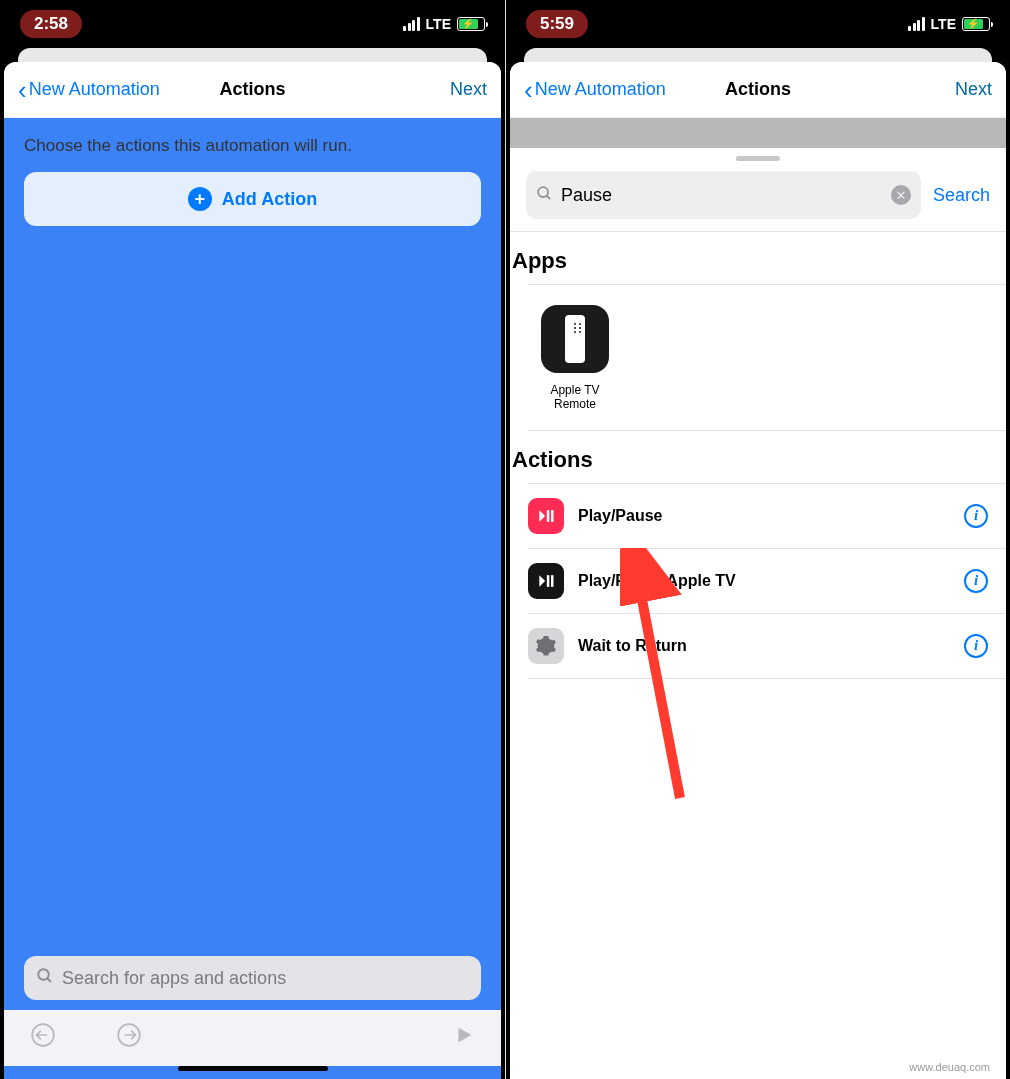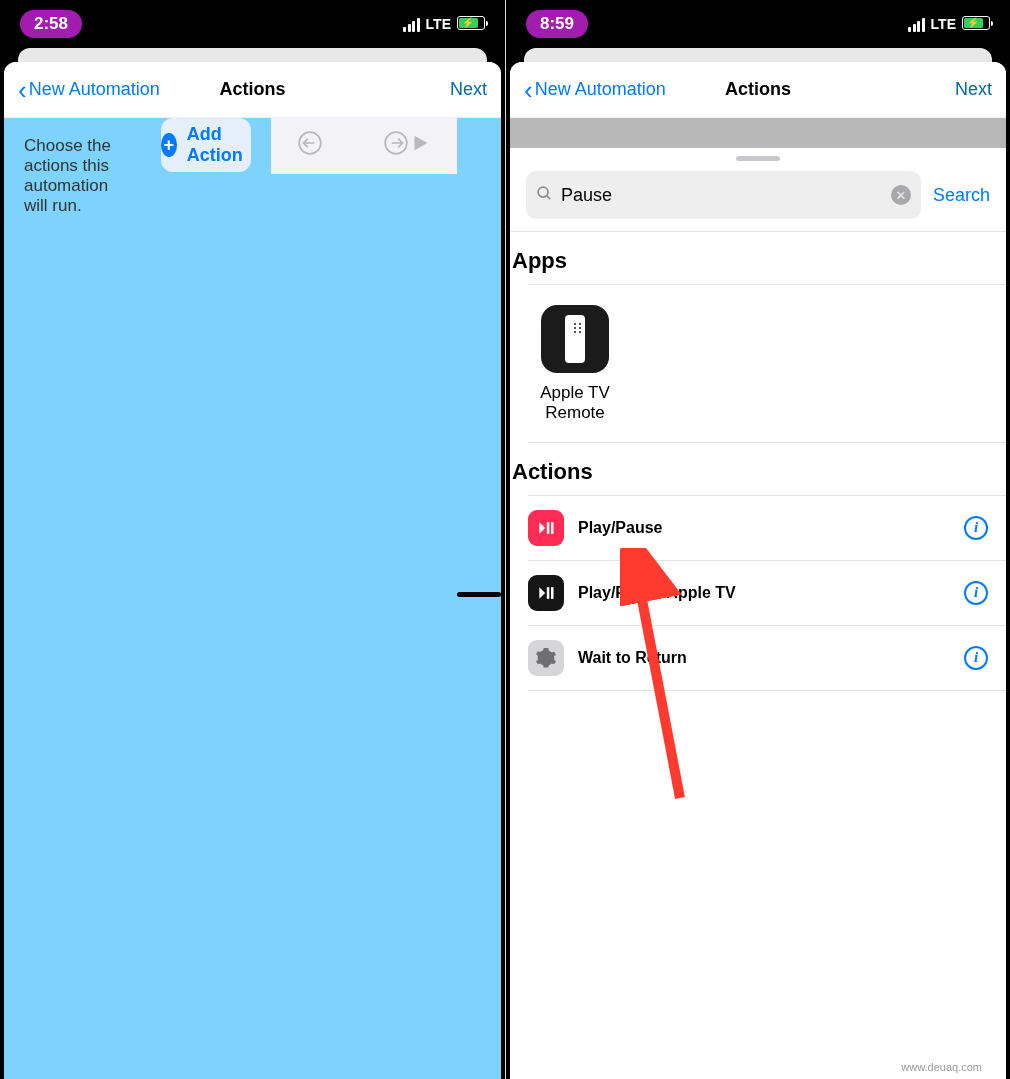--- a/index.html
+++ b/index.html
@@ -22,29 +22,30 @@
   .phone + .phone { border-left: 1px solid #ddd; }
   .status-bar {
     height: 48px;
     display: flex;
     align-items: center;
     justify-content: space-between;
     padding: 0 20px;
     color: #fff;
   }
   .time-pill {
-    background: #a21caf;
+    background: #7f1d1d;
     color: #fff;
     font-weight: 600;
     font-size: 17px;
     padding: 4px 14px;
     border-radius: 16px;
   }
   .status-right {
     display: flex;
+    align-items: center;
     gap: 6px;
     font-size: 14px;
     font-weight: 600;
   }
   .signal { display: flex; align-items: flex-end; gap: 1.5px; }
   .signal span { width: 3px; background: #fff; border-radius: 1px; }
   .signal span:nth-child(1){height:5px}
   .signal span:nth-child(2){height:8px}
   .signal span:nth-child(3){height:11px}
   .signal span:nth-child(4){height:14px}
@@ -68,21 +69,21 @@
   .nav-bar {
     height:56px; display:flex; align-items:center; justify-content:space-between;
     padding: 0 14px; border-bottom:1px solid rgba(0,0,0,0.06); background:#fff;
   }
   .nav-left { display:flex; align-items:center; color:#007aff; gap:2px; }
   .chev { font-size:26px; line-height:1; }
   .nav-back { font-size:18px; }
   .nav-title { font-size:18px; font-weight:600; color:#000; position:absolute; left:50%; transform:translateX(-50%); }
   .nav-wrap { position:relative; }
   .nav-next { color:#0369a1; font-size:18px; }
-  .content { flex:1; background:#7dd3fc; display:flex; flex-direction:row; }
+  .content { flex:1; background:#3b82f6; display:flex; flex-direction:column; }
   .hint {
     padding:18px 20px 16px; color:#333; font-size:17px;
   }
   .add-action-btn {
     margin:0 20px; background:#e5eefb; border-radius:12px; height:54px;
     display:flex; align-items:center; justify-content:center; gap:10px;
     color:#007aff; font-weight:600; font-size:18px;
   }
   .plus-circle {
     width:24px; height:24px; border-radius:50%; background:#007aff;
@@ -143,21 +144,21 @@
     width:68px; height:68px; border-radius:16px; background:#1b1b1b;
     margin:0 auto 10px; display:flex; align-items:center; justify-content:center;
   }
   .remote {
     width:20px; height:48px; background:#fff; border-radius:4px; position:relative;
   }
   .remote::before {
     content:""; position:absolute; top:8px; left:9px; width:2px; height:2px; background:#1b1b1b; border-radius:50%;
     box-shadow: 0 4px 0 #1b1b1b, 0 8px 0 #1b1b1b, 5px 0 0 #1b1b1b, 5px 4px 0 #1b1b1b, 5px 8px 0 #1b1b1b;
   }
-  .app-label { font-size:17px; color:#000; line-height:1.2; }
+  .app-label { font-size:12px; color:#000; line-height:1.2; }
   .action-row {
     display:flex; align-items:center; padding:14px 18px; gap:14px;
   }
   .action-icon {
     width:36px; height:36px; border-radius:9px; display:flex; align-items:center; justify-content:center;
     flex-shrink:0; color:#fff; font-size:15px;
   }
   .icon-pink { background:#ff2d55; }
   .icon-black { background:#151515; }
   .icon-gray {
@@ -167,21 +168,21 @@
   .action-label { flex:1; font-size:16px; font-weight:600; color:#000; }
   .info-btn {
     width:24px; height:24px; border:2px solid #007aff; border-radius:50%;
     display:flex; align-items:center; justify-content:center; color:#007aff;
     font-family: Georgia, serif; font-weight:700; font-size:15px; font-style:italic;
   }
   .arrow-annotation {
     position:absolute; pointer-events:none;
   }
   .watermark {
-    position:absolute; bottom:6px; right:28px; font-size:11px; color:#9a9a9a;margin-top:26px;
+    position:absolute; bottom:6px; right:20px; font-size:11px; color:#9a9a9a;margin-top:26px;
   }
   .content-right { flex:1; background:#fff; display:flex; flex-direction:column; overflow:hidden; }
 </style>
 </head>
 <body>
 
 <div class="phone">
   <div class="status-bar">
     <div class="time-pill">2:58</div>
     <div class="status-right">
@@ -210,20 +211,29 @@
         <div class="nav-title">Actions</div>
         <div class="nav-next">Next</div>
       </div>
       <div class="content">
         <div class="hint">Choose the actions this automation will run.</div>
         <div class="add-action-btn">
           <div class="plus-circle">+</div>
           <span>Add Action</span>
         </div>
         <div class="spacer"></div>
+        <div class="search-field">
+          <span>
+            <svg width="18" height="18" viewBox="0 0 24 24" fill="none" stroke="#8e8e93" stroke-width="2.5">
+                <circle cx="10" cy="10" r="7"></circle>
+                <line x1="20" y1="20" x2="15" y2="15"></line>
+              </svg>
+          </span>
+          <span>Search for apps and actions</span>
+        </div>
         <div class="toolbar">
           <span class="tb-icon">
             <svg width="26" height="26" viewBox="0 0 24 24" fill="none" stroke="#b8b8bd" stroke-width="1.6">
                 <circle cx="12" cy="12" r="10"></circle>
                 <path d="M10 8 L6 12 L10 16 M6 12 H16"></path>
               </svg>
           </span>
           <span class="tb-icon" style="margin-right:auto; margin-left:60px">
             <svg width="26" height="26" viewBox="0 0 24 24" fill="none" stroke="#b8b8bd" stroke-width="1.6">
                 <circle cx="12" cy="12" r="10"></circle>
@@ -237,21 +247,21 @@
           </span>
         </div>
         <div class="home-indicator"></div>
       </div>
     </div>
   </div>
 </div>
 
 <div class="phone">
   <div class="status-bar">
-    <div class="time-pill">8:59</div>
+    <div class="time-pill">5:59</div>
     <div class="status-right">
       <div class="signal">
           <span></span>
           <span></span>
           <span></span>
           <span></span>
         </div>
       <span>LTE</span>
       <div class="battery">
           <div class="battery-fill">

